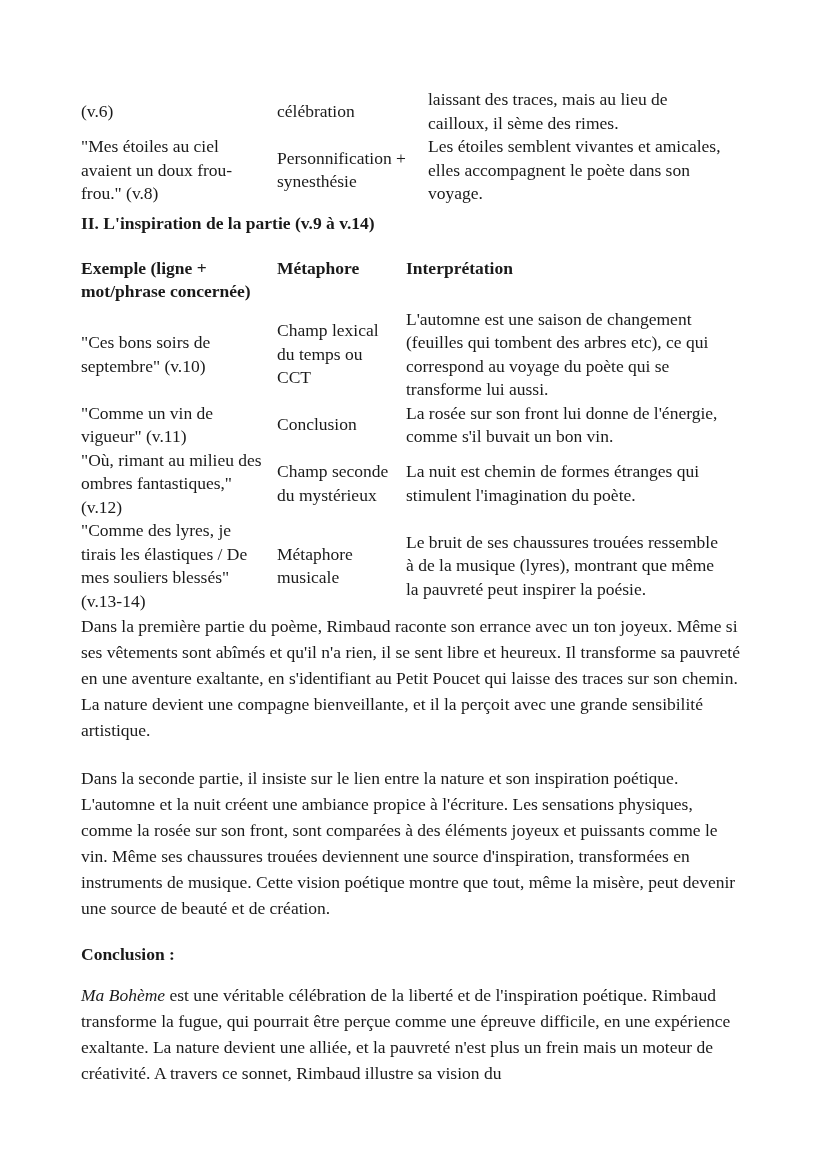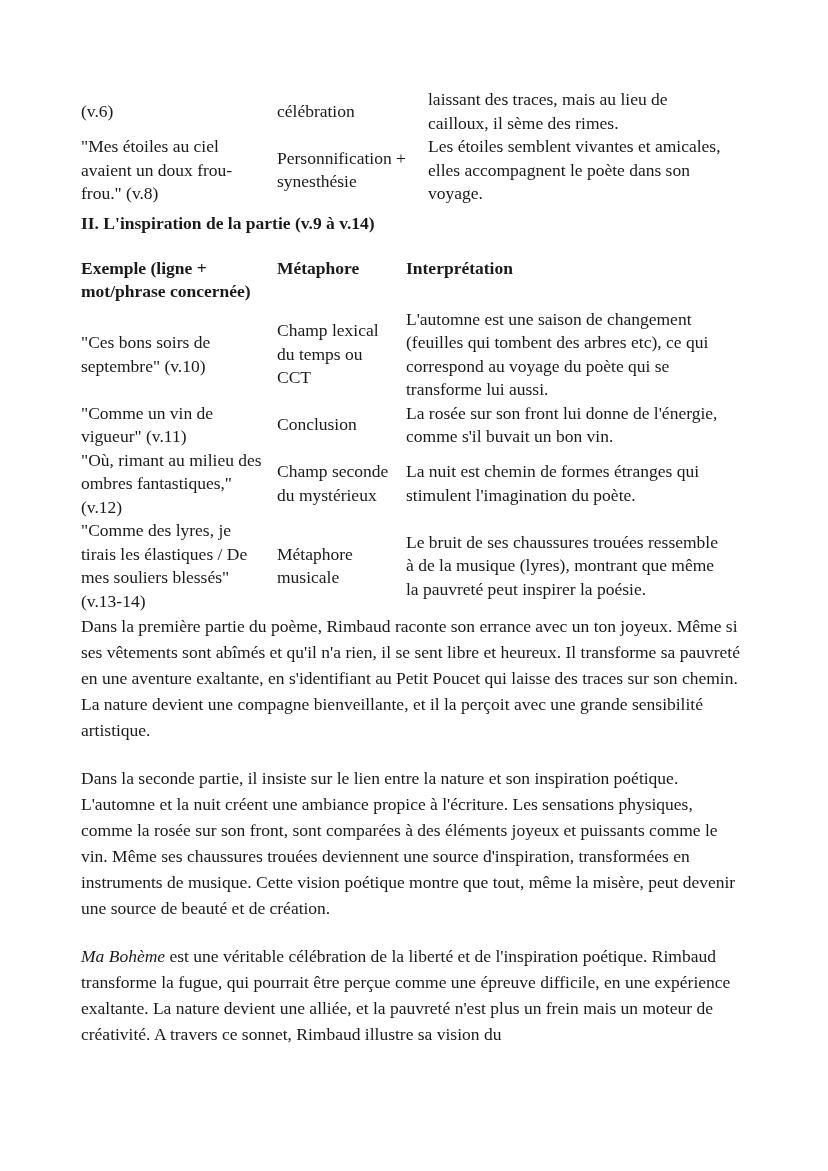--- a/index.html
+++ b/index.html
@@ -142,16 +142,17 @@
         <td class="row-cell">Le bruit de ses chaussures trouées ressemble à de la musique (lyres), montrant que même la pauvreté peut inspirer la poésie.</td>
       </tr>
     </tbody>
   </table>
 
 
   <p class="body-par">Dans la première partie du poème, Rimbaud raconte son errance avec un ton joyeux. Même si ses vêtements sont abîmés et qu'il n'a rien, il se sent libre et heureux. Il transforme sa pauvreté en une aventure exaltante, en s'identifiant au Petit Poucet qui laisse des traces sur son chemin. La nature devient une compagne bienveillante, et il la perçoit avec une grande sensibilité artistique.</p>
 
   <p class="body-par">Dans la seconde partie, il insiste sur le lien entre la nature et son inspiration poétique. L'automne et la nuit créent une ambiance propice à l'écriture. Les sensations physiques, comme la rosée sur son front, sont comparées à des éléments joyeux et puissants comme le vin. Même ses chaussures trouées deviennent une source d'inspiration, transformées en instruments de musique. Cette vision poétique montre que tout, même la misère, peut devenir une source de beauté et de création.</p>
 
+  <h3 class="sub-heading">Conclusion :</h3>
 
   <p class="body-par last"><span class="ital">Ma Bohème</span><span> est une véritable célébration de la liberté et de l'inspiration poétique. Rimbaud transforme la fugue, qui pourrait être perçue comme une épreuve difficile, en une expérience exaltante. La nature devient une alliée, et la pauvreté n'est plus un frein mais un moteur de créativité. A travers ce sonnet, Rimbaud illustre sa vision du</span></p>
 
 </div>
 
 </body></html>

